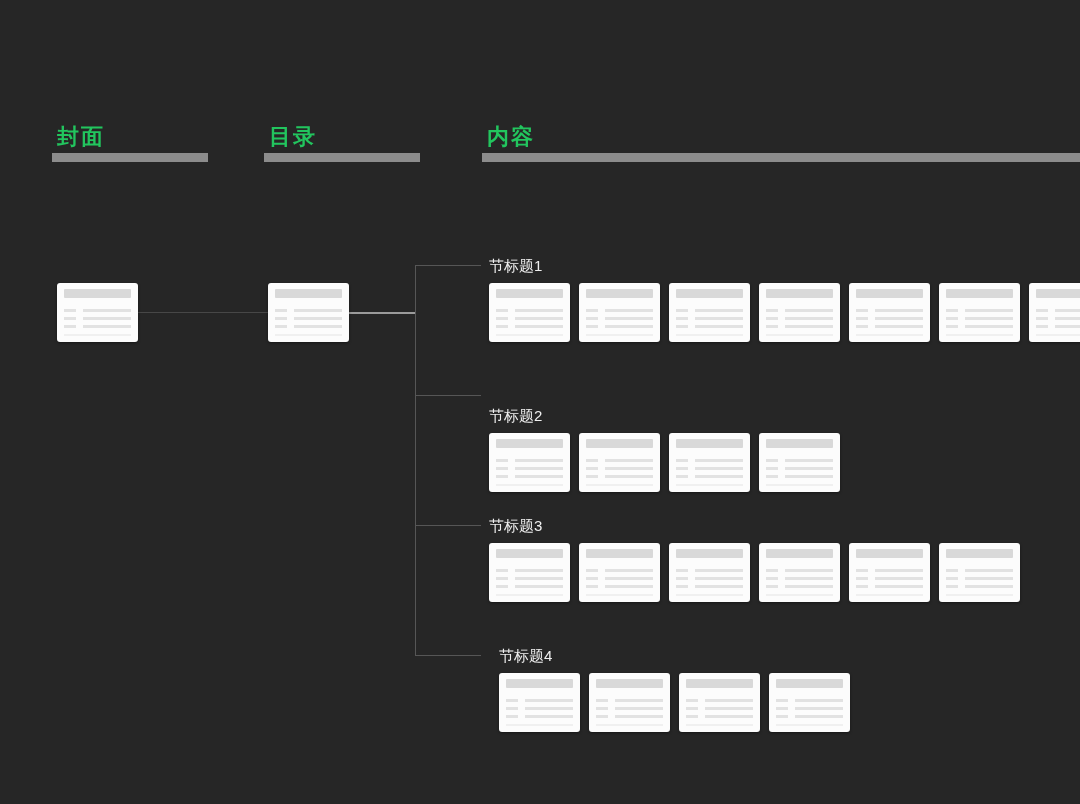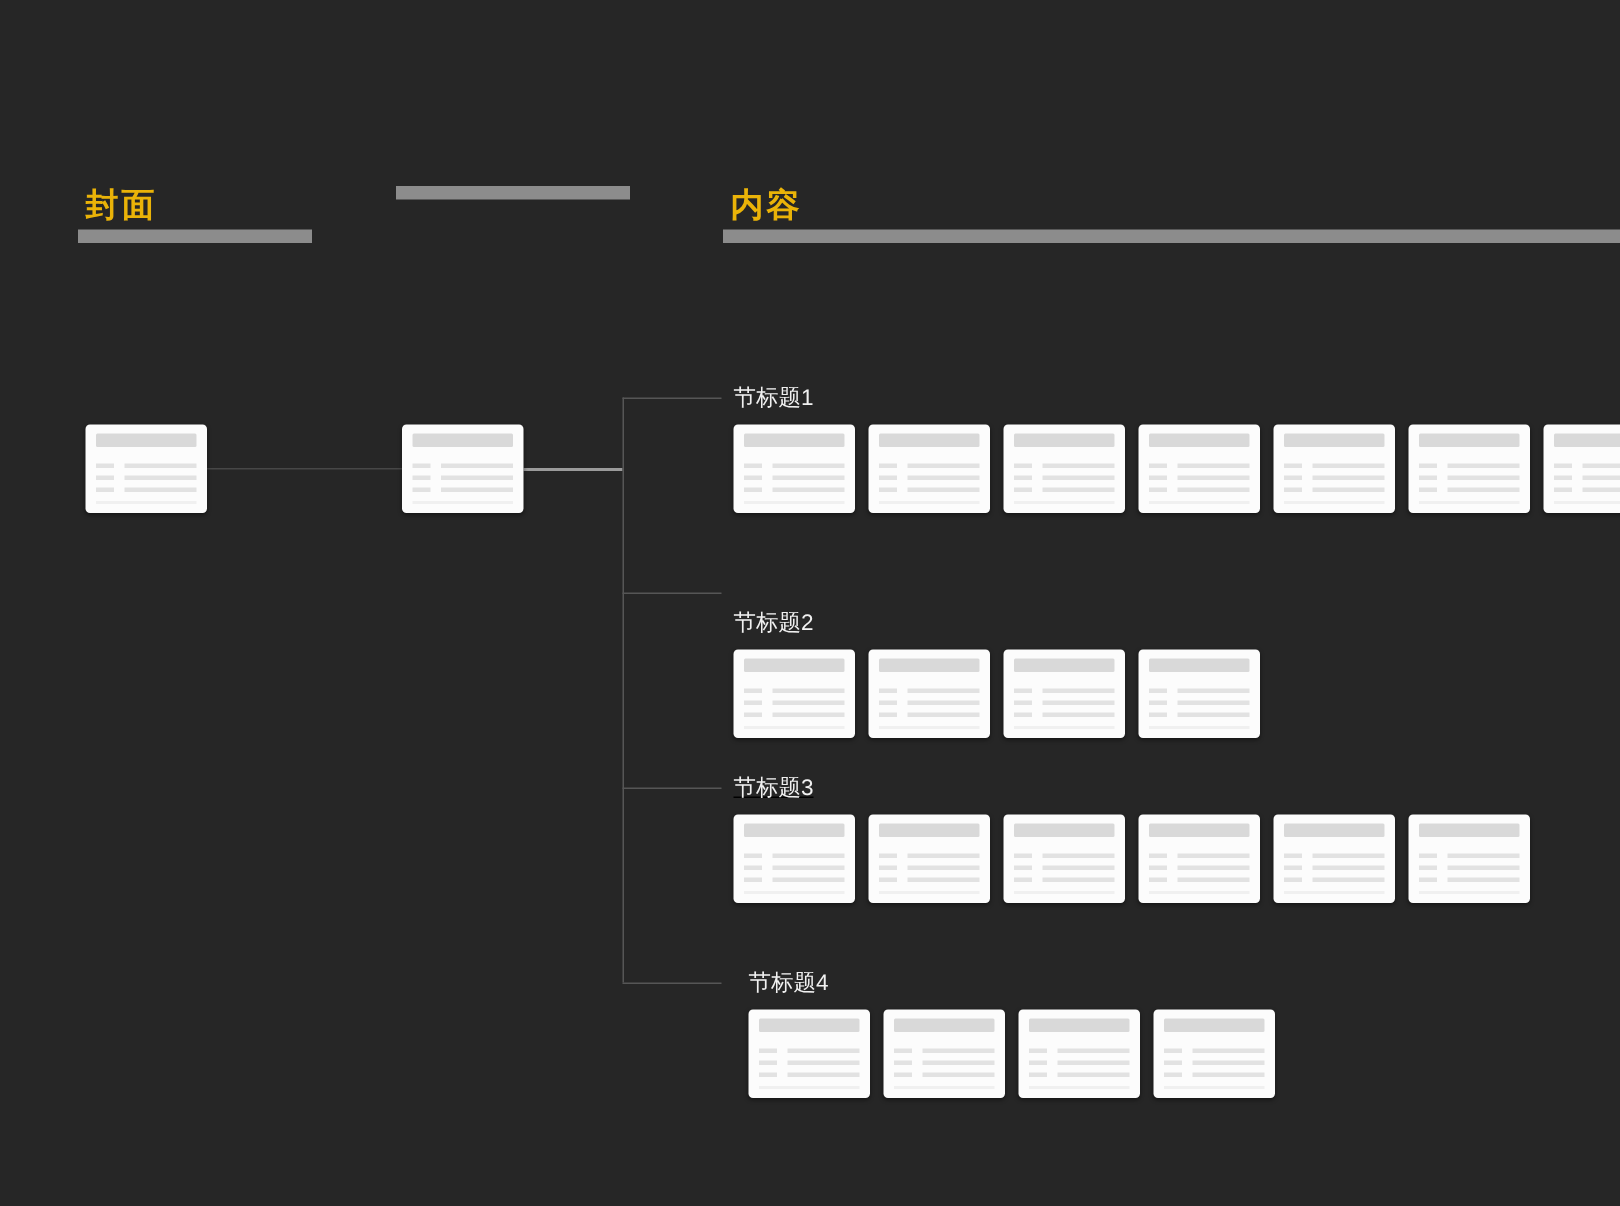--- a/index.html
+++ b/index.html
@@ -19,21 +19,21 @@
   
   .col-head { position: absolute; top: 124px; }
   .col-head.cover   { left: 52px;  width: 156px; }
   .col-head.toc     { left: 264px; width: 156px; }
   .col-head.content { left: 482px; width: 598px; font-family: Liberation Serif, serif; }
   .col-title {
     padding-left: 5px;
     font-size: 22px;
     font-weight: bold;
     letter-spacing: 2px;
-    color: #eab308;
+    color: #22c55e;
     line-height: 26px;
     margin-bottom: 3px;
     white-space: nowrap;
   }
   .col-bar {
     height: 9px;
     background: #8c8c8c;
     width: 100%;
   }
 
@@ -92,20 +92,21 @@
 </head>
 <body>
 
 <div class="canvas">
 
   <div class="col-head cover">
     <div class="col-title">封面</div>
     <div class="col-bar"></div>
   </div>
   <div class="col-head toc">
+    <div class="col-title">目录</div>
     <div class="col-bar"></div>
   </div>
   <div class="col-head content">
     <div class="col-title">内容</div>
     <div class="col-bar"></div>
   </div>
 
   <div class="tline line-cover-toc"></div>
   <div class="tline line-toc-trunk"></div>
   <div class="tline trunk" id="trunk" style="height: 390px;"></div>
@@ -329,21 +330,21 @@
               <div class="sk-line"></div>
             </div>
             <div class="sk-row r3">
               <div class="sk-dash"></div>
               <div class="sk-line"></div>
             </div>
             <div class="sk-foot"></div>
           </div>
         </div>
       </div>
-      <div class="section" style="top: 517px; text-decoration: underline;">
+      <div class="section" style="top: 517px;">
         <div class="section-label">节标题3</div>
         <div class="card-row">
           <div class="slide-card">
             <div class="sk-title"></div>
             <div class="sk-row r1">
               <div class="sk-dash"></div>
               <div class="sk-line"></div>
             </div>
             <div class="sk-row r2">
               <div class="sk-dash"></div>

